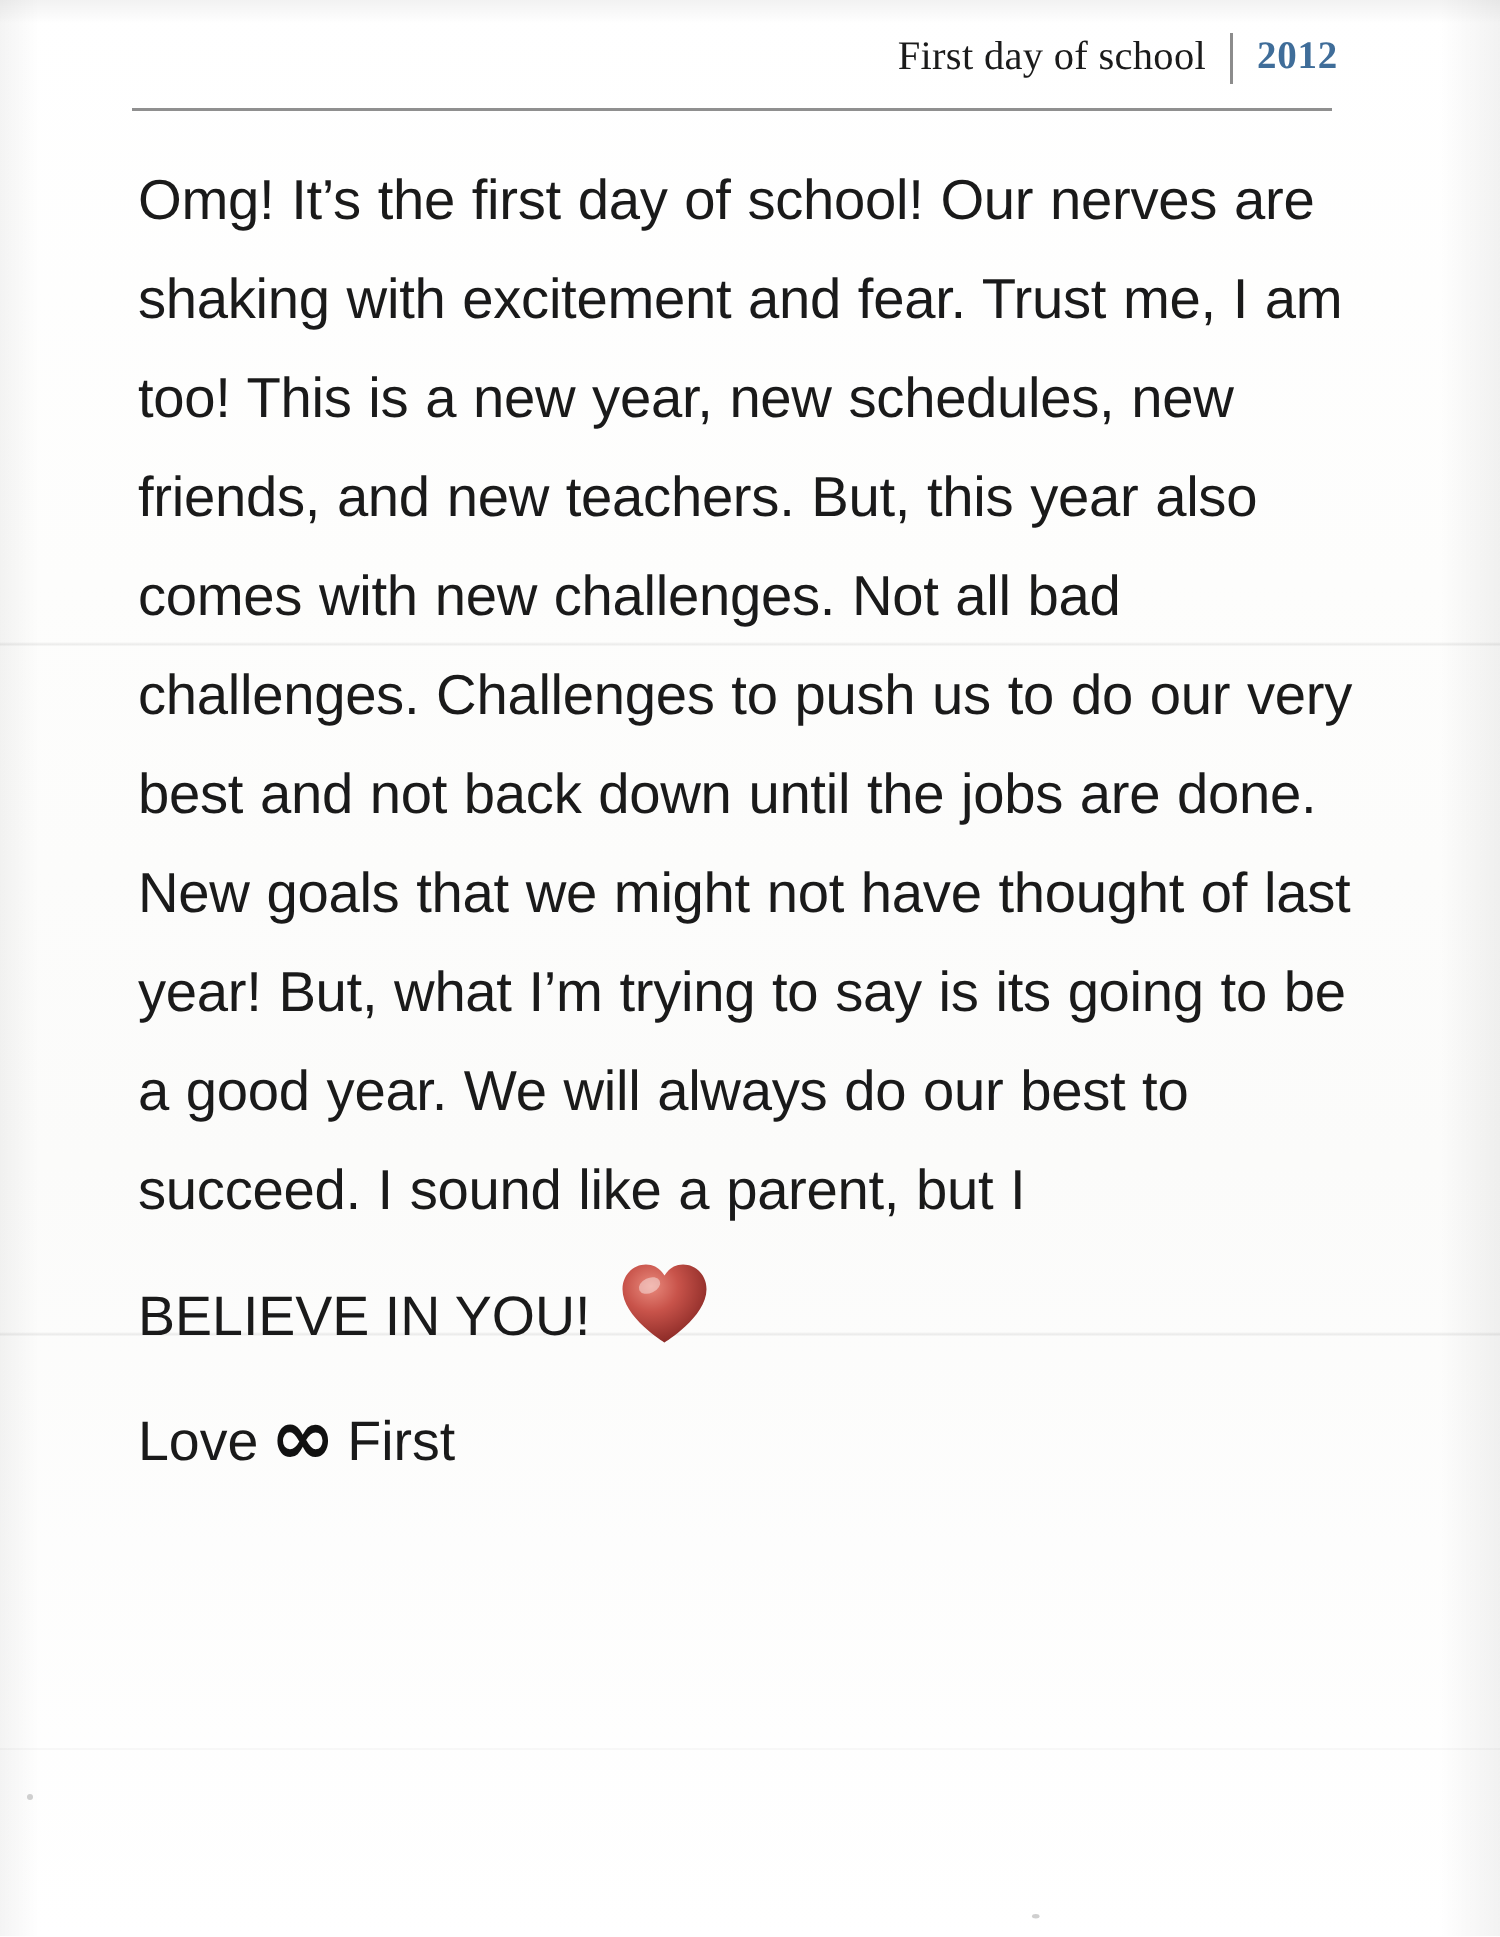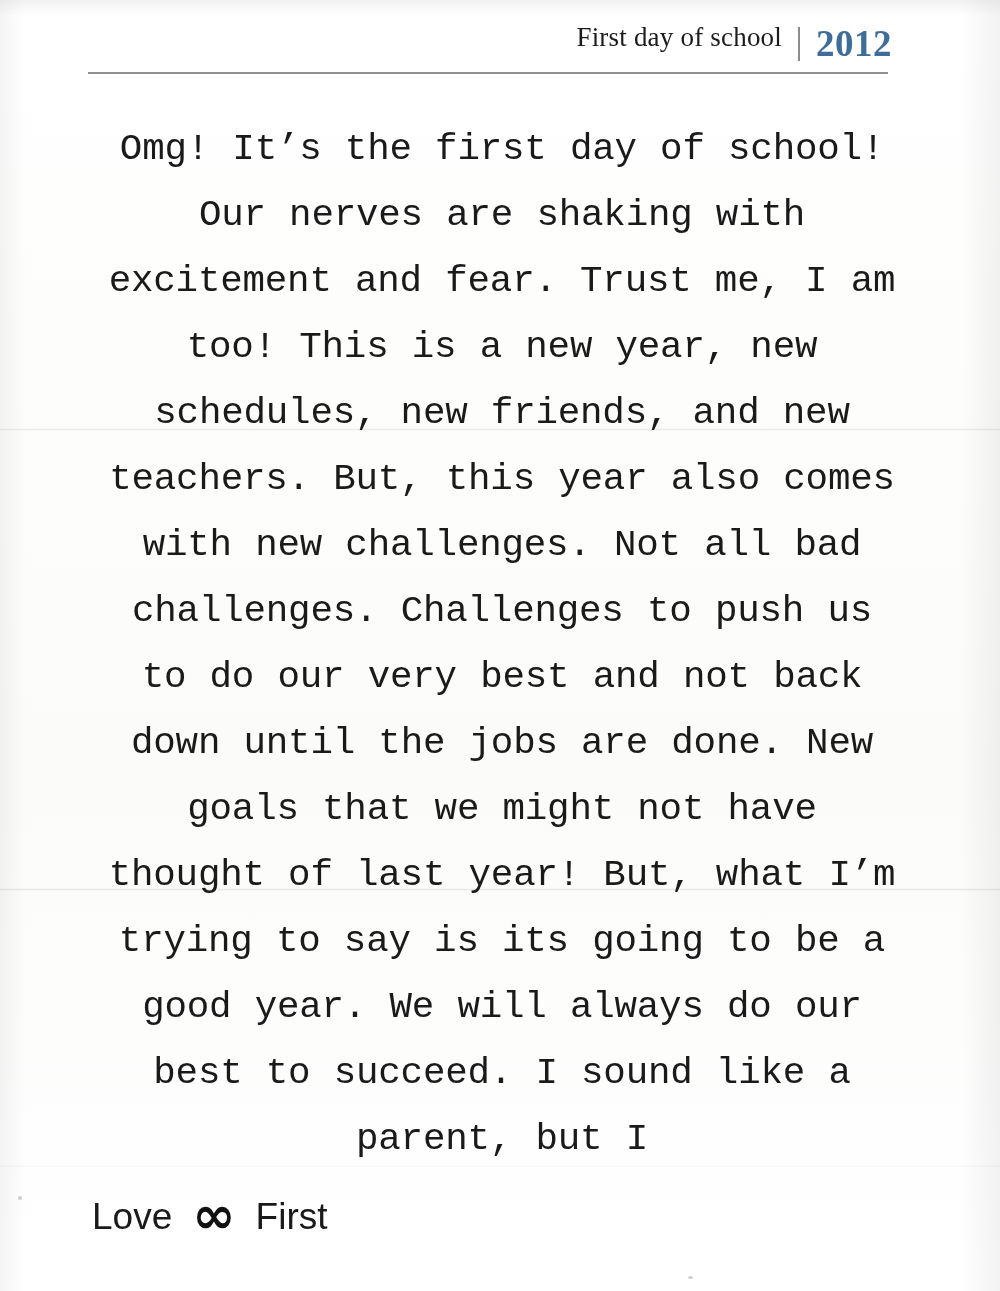--- a/index.html
+++ b/index.html
@@ -64,21 +64,21 @@
   }
   .header-divider {
     width: 2px;
     height: 34px;
     background: #8c8c8c;
     align-self: center;
     margin: 0 2px;
   }
   .header-year {
     font-family: "Liberation Serif", serif;
-    font-size: 37px;
+    font-size: 26px;
     font-weight: bold;
     color: #3f6d99;
     letter-spacing: .5px;
   }
   .header-rule {
     position: absolute;
     top: 72px;
     left: 88px;
     width: 800px;
     height: 2px;
@@ -86,28 +86,27 @@
   }
 
   
   .letter {
     position: absolute;
     top: 100px;
     left: 92px;
     width: 820px;
   }
   .letter p {
-    margin: 16px;
-    font-family: Liberation Mono, monospace;
+    margin: 0;
+    font-family: Liberation Sans, sans-serif;
     font-size: 37.5px;
     line-height: 66px;
     color: #1a1a1a;
     letter-spacing: -0.2px;
     word-spacing: 1px;
-    text-align: center;
   }
   .believe-line {
     display: flex;
     align-items: center;
     gap: 18px;
     margin-top: 14px;
   }
   .believe-text {
     font-family: "Liberation Sans", sans-serif;
     font-size: 37px;
@@ -119,21 +118,21 @@
     width: 62px;
     height: 58px;
     margin-bottom: 18px;
     flex: none;
   }
   .heart svg { display: block; }
 
   .sign-line {
     display: flex;
     align-items: center;
-    gap: 20px;
+    gap: 8px;
     margin-top: 24px;
   }
   .sign-word {
     font-family: "Liberation Sans", sans-serif;
     font-size: 37px;
     color: #1a1a1a;
   }
   .infinity {
     font-size: 52px;
     line-height: 40px;
@@ -167,20 +166,36 @@
   <div class="header">
     <div class="header-title">First day of school</div>
     <div class="header-divider"></div>
     <div class="header-year">2012</div>
   </div>
   <div class="header-rule"></div>
 
   <div class="letter">
     <p>Omg! It’s the first day of school! Our nerves are shaking with excitement and fear. Trust me, I am too! This is a new year, new schedules, new friends, and new teachers. But, this year also comes with new challenges. Not all bad challenges. Challenges to push us to do our very best and not back down until the jobs are done. New goals that we might not have thought of last year! But, what I’m trying to say is its going to be a good year. We will always do our best to succeed.  I sound like a parent, but I</p>
 
+    <div class="believe-line">
+      <span class="believe-text">BELIEVE IN YOU!</span>
+      <span class="heart">
+        <svg width="62" height="58" viewBox="0 0 62 58" xmlns="http://www.w3.org/2000/svg">
+          <defs>
+            <radialGradient id="hg" cx="34%" cy="28%" r="72%">
+              <stop offset="0%" stop-color="#e98a7d"></stop>
+              <stop offset="45%" stop-color="#c8534a"></stop>
+              <stop offset="100%" stop-color="#8e2c28"></stop>
+            </radialGradient>
+          </defs>
+          <path d="M31 55 C31 55 3 38 3 19.5 C3 9.5 10.6 3 18.6 3 C24.4 3 28.6 6.2 31 10.4 C33.4 6.2 37.6 3 43.4 3 C51.4 3 59 9.5 59 19.5 C59 38 31 55 31 55 Z" fill="url(#hg)"></path>
+          <ellipse cx="21" cy="17" rx="7.5" ry="5" fill="#ffffff" opacity="0.42" transform="rotate(-25 21 17)"></ellipse>
+        </svg>
+      </span>
+    </div>
 
     <div class="sign-line">
       <span class="sign-word">Love</span>
       <span class="infinity">∞</span>
       <span class="sign-word">First</span>
     </div>
   </div>
 
 </div>
 

